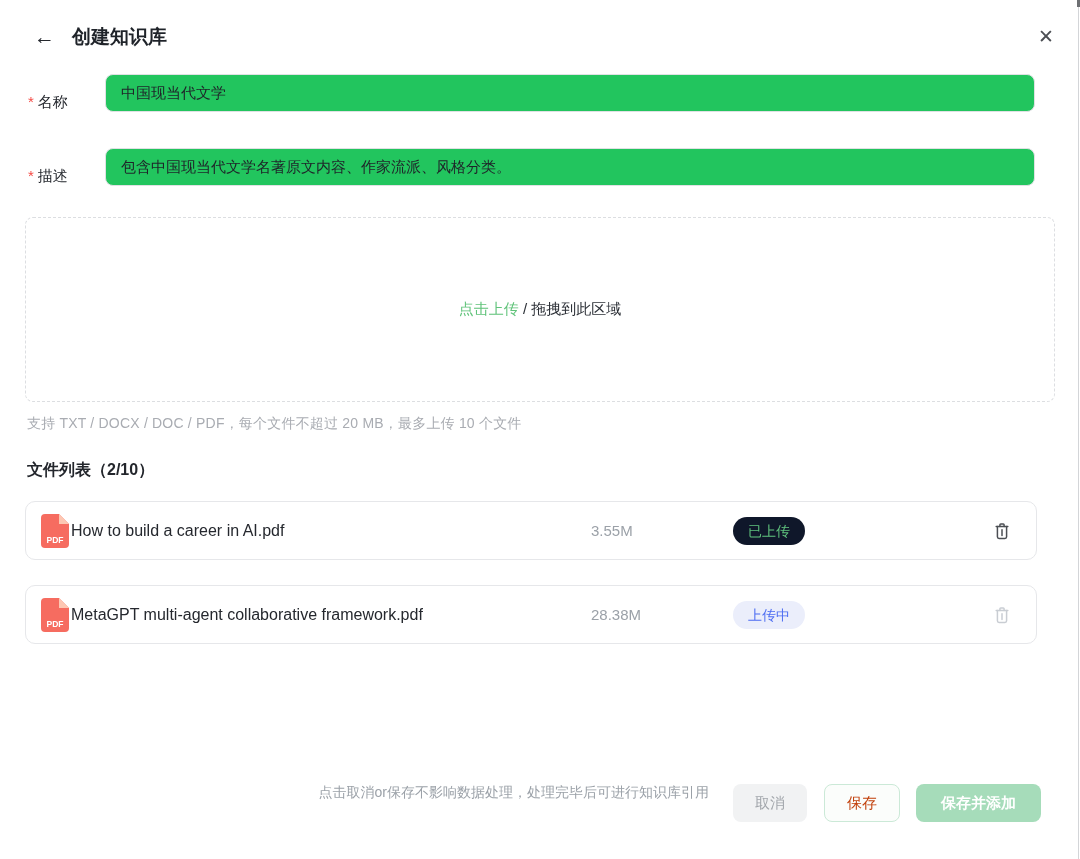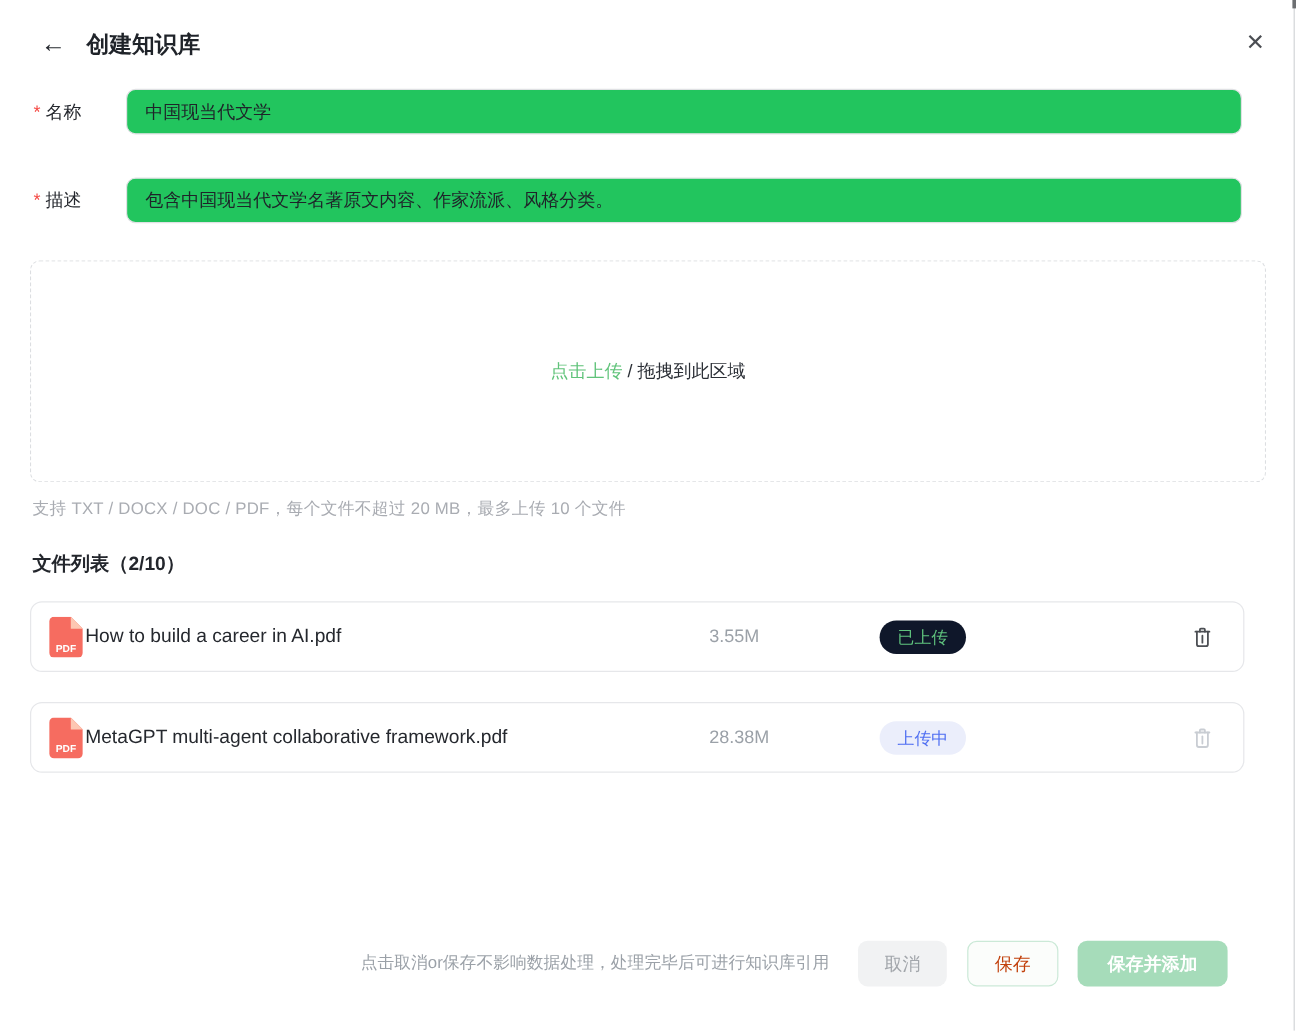--- a/index.html
+++ b/index.html
@@ -6,21 +6,21 @@
   html,body { width:1080px; height:859px; background:#fff; overflow:hidden;
               font-family:"Liberation Sans", sans-serif; color:#1f2329; position:relative; }
 
   
   .header { display:flex; align-items:center; padding:21px 26px 0 34px; height:52px; }
   .back-btn { border:none; background:none; cursor:pointer; font-size:21px; color:#25282e; line-height:1; }
   .title { font-size:19px; font-weight:700; color:#1f2329; margin-left:17px; }
   .close-btn { margin-left:auto; border:none; background:none; cursor:pointer; font-size:19px; color:#4b4e53; line-height:1; }
 
   
-  .form-row { display:flex; align-items:center; margin:22px 45px 0 28px; }
+  .form-row { display:flex; align-items:flex-end; margin:22px 45px 0 28px; }
   .form-row + .form-row { margin-top:36px; }
   .field-label { width:77px; flex:none; font-size:15px; color:#25282e; }
   .star { color:#f54a45; margin-right:4px; }
   .text-input { flex:1; height:38px; border:1px solid #e0e1e4; border-radius:8px;
                 padding:0 15px; font-size:15px; color:#1f2329; outline:none;
                 font-family:"Liberation Sans", sans-serif; background:#22c55e; }
 
   
   .dropzone { margin:31px 25px 0 25px; height:185px; border:1px dashed #dcdee1;
               border-radius:8px; display:flex; align-items:center; justify-content:center;
@@ -39,21 +39,21 @@
                white-space:nowrap; overflow:hidden; text-overflow:ellipsis; }
   .file-size { width:142px; font-size:15px; color:#9ba1a8; }
   .badge { height:28px; line-height:28px; padding:0 15px; border-radius:14px; font-size:14px; }
   .badge-success   { background:#0f172a; color:#5fc27d; }
   .badge-uploading { background:#ebeefb; color:#4e6ef2; }
   .trash-btn { margin-left:auto; border:none; background:none; cursor:pointer;
                display:flex; align-items:center; }
   .trash-btn.disabled { cursor:default; }
 
   
-  .footer { position:absolute; right:57px; bottom:37px; display:flex; align-items:center; }
+  .footer { position:absolute; right:39px; bottom:37px; display:flex; }
   .footer-note { font-size:14px; color:#9ba1a8; margin-right:24px; }
   .btn { height:38px; border-radius:8px; font-size:15px; border:none; cursor:pointer;
          font-family:"Liberation Sans", sans-serif; }
   .btn-cancel { background:#f1f2f3; color:#a2a6ab; padding:0 22px; }
   .btn-save { background:#fbfdfb; border:1px solid #cbe9d7; color:#c2410c; padding:0 22px; margin-left:17px; }
   .btn-save-add { background:#a6dcba; color:#ffffff; padding:0 25px; margin-left:16px;font-weight:bold; }
 
   
   .right-edge { position:absolute; top:0; right:1px; width:1px; height:859px; background:#d3d5d8; }
   .scroll-thumb { position:absolute; top:0; right:0; width:3px; height:7px; background:#6d6f72; }

